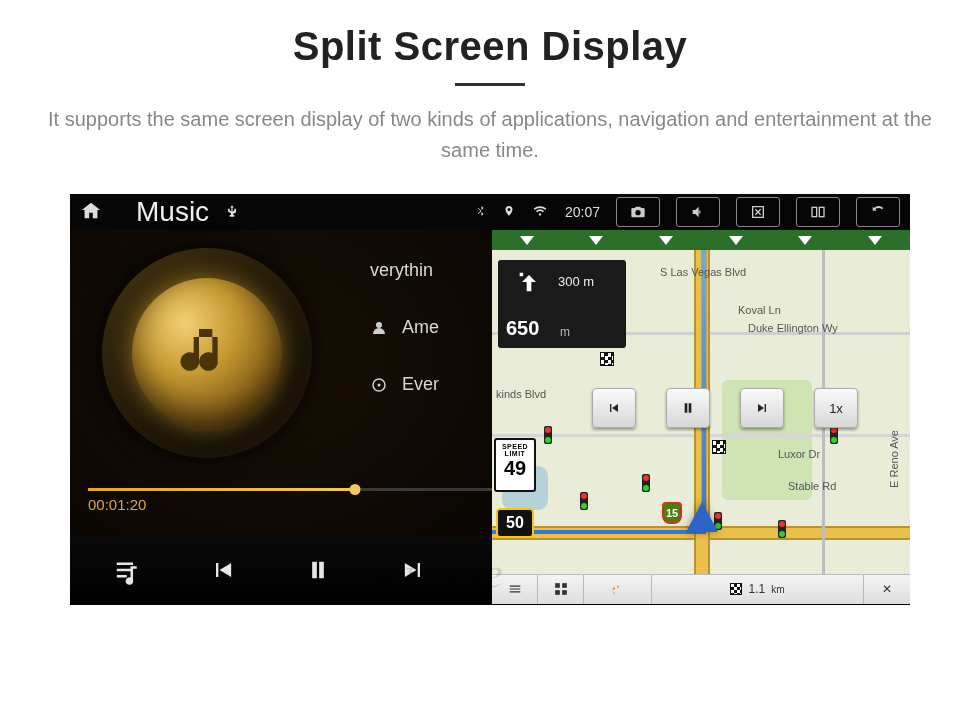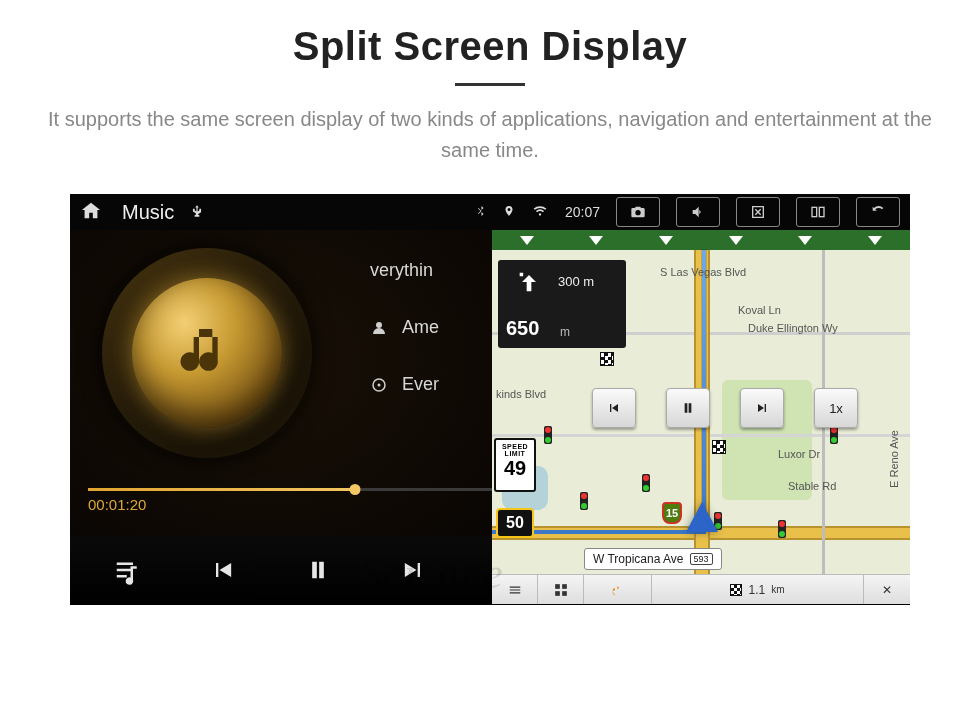--- a/index.html
+++ b/index.html
@@ -12,21 +12,21 @@
 .heading .underline { width: 70px; height: 3px; background: #333; margin: 14px auto 18px; }
 .subtitle { text-align: center; color: #888; font-size: 20px; line-height: 1.55; padding: 0 32px 18px; }
 
 
 .device { position: absolute; left: 70px; top: 194px; width: 840px; height: 410px; background: #000; box-shadow: 0 1px 0 #000; overflow: hidden; }
 
 
 .statusbar { position: absolute; left: 0; right: 0; top: 0; height: 36px; background: #060606; color: #ddd; display: flex; align-items: center; padding: 0 10px; font-size: 14px; }
 .statusbar .left, .statusbar .right { display: flex; align-items: center; gap: 16px; }
 .statusbar .spacer { flex: 1; }
-.statusbar .app-title { font-size: 20px; color: #eee; font-weight: 500; margin-left: 4px; }
+.statusbar .app-title { font-size: 28px; color: #eee; font-weight: 500; margin-left: 18px; }
 .statusbar svg { fill: #ddd; }
 .statusbar .ctrl { width: 44px; height: 30px; border: 1px solid #888; border-radius: 3px; display: flex; align-items: center; justify-content: center; background: #060606; }
 .statusbar .ctrl svg { fill: #ccc; }
 
 
 .splitline { position: absolute; top: 36px; bottom: 0; left: 420px; width: 2px; background: #3a6d34; }
 
 
 .music { position: absolute; left: 0; top: 36px; width: 496px; height: 374px; background: radial-gradient(ellipse at 40% 35%, #1a1107 0%, #0d0804 55%, #050302 100%); color: #ddd; }
 
@@ -107,21 +107,21 @@
 .tl::before { top:1px; background:#e33; }
 .tl::after  { bottom:1px; background:#3c3; }
 .flag { position:absolute; width: 14px; height: 14px;
   background: repeating-conic-gradient(#111 0 25%, #fff 0 50%); background-size: 7px 7px; border:1px solid #111; }
 
 
 .roadbox { position:absolute; left: 92px; top: 318px; height: 22px; background:#fff; border:1px solid #888; border-radius:3px; padding: 0 8px; display:flex; align-items:center; gap:6px; font-size:12px; color:#222; }
 .roadbox .badge { background:#fff; border:1px solid #444; border-radius:2px; font-size: 9px; padding:0 3px; }
 
 
-.navbar { position:absolute; left:0; right:0; bottom:0; height:30px; background: linear-gradient(#f4f4f4,#dedede); border-top:1px solid #bbb; display:flex; align-items:center; }
+.navbar { position:absolute; left:0; right:0; bottom:0; height:30px; background: linear-gradient(#f4f4f4,#dedede); border-top:1px solid #bbb; display:flex; align-items:flex-end; }
 .navbar .cell { height:30px; border-right:1px solid #bbb; display:flex; align-items:center; justify-content:center; gap:6px; font-size:12px; color:#333; }
 .navbar .cell:last-child { border-right:none; }
 .navbar svg { fill:#333; }
 
 
 .watermark { position:absolute; left: 360px; top: 548px; font-family: "Brush Script MT", cursive; font-size: 44px; color: rgba(0,0,0,0.12); font-style: italic; letter-spacing: 1px; pointer-events:none; }
 </style>
 </head>
 <body>
 
@@ -325,24 +325,20 @@
 
       <div class="speedlimit">
         <div class="lbl">SPEED LIMIT</div>
         <div class="num">49</div>
       </div>
       <div class="speedcur">50</div>
       <div class="ishield">15</div>
 
       <div class="vehicle"></div>
 
-      <div class="roadbox">
-        <span>W Tropicana Ave</span>
-        <span class="badge">593</span>
-      </div>
 
       <div class="navbar">
         <div class="cell" style="width:46px">
             <svg width="18" height="14" viewBox="0 0 24 24">
               <path d="M3 6h18v2H3zm0 5h18v2H3zm0 5h18v2H3z"></path>
             </svg>
           </div>
         <div class="cell" style="width:46px">
             <svg width="14" height="14" viewBox="0 0 24 24">
               <rect x="2" y="2" width="8" height="8"></rect>

